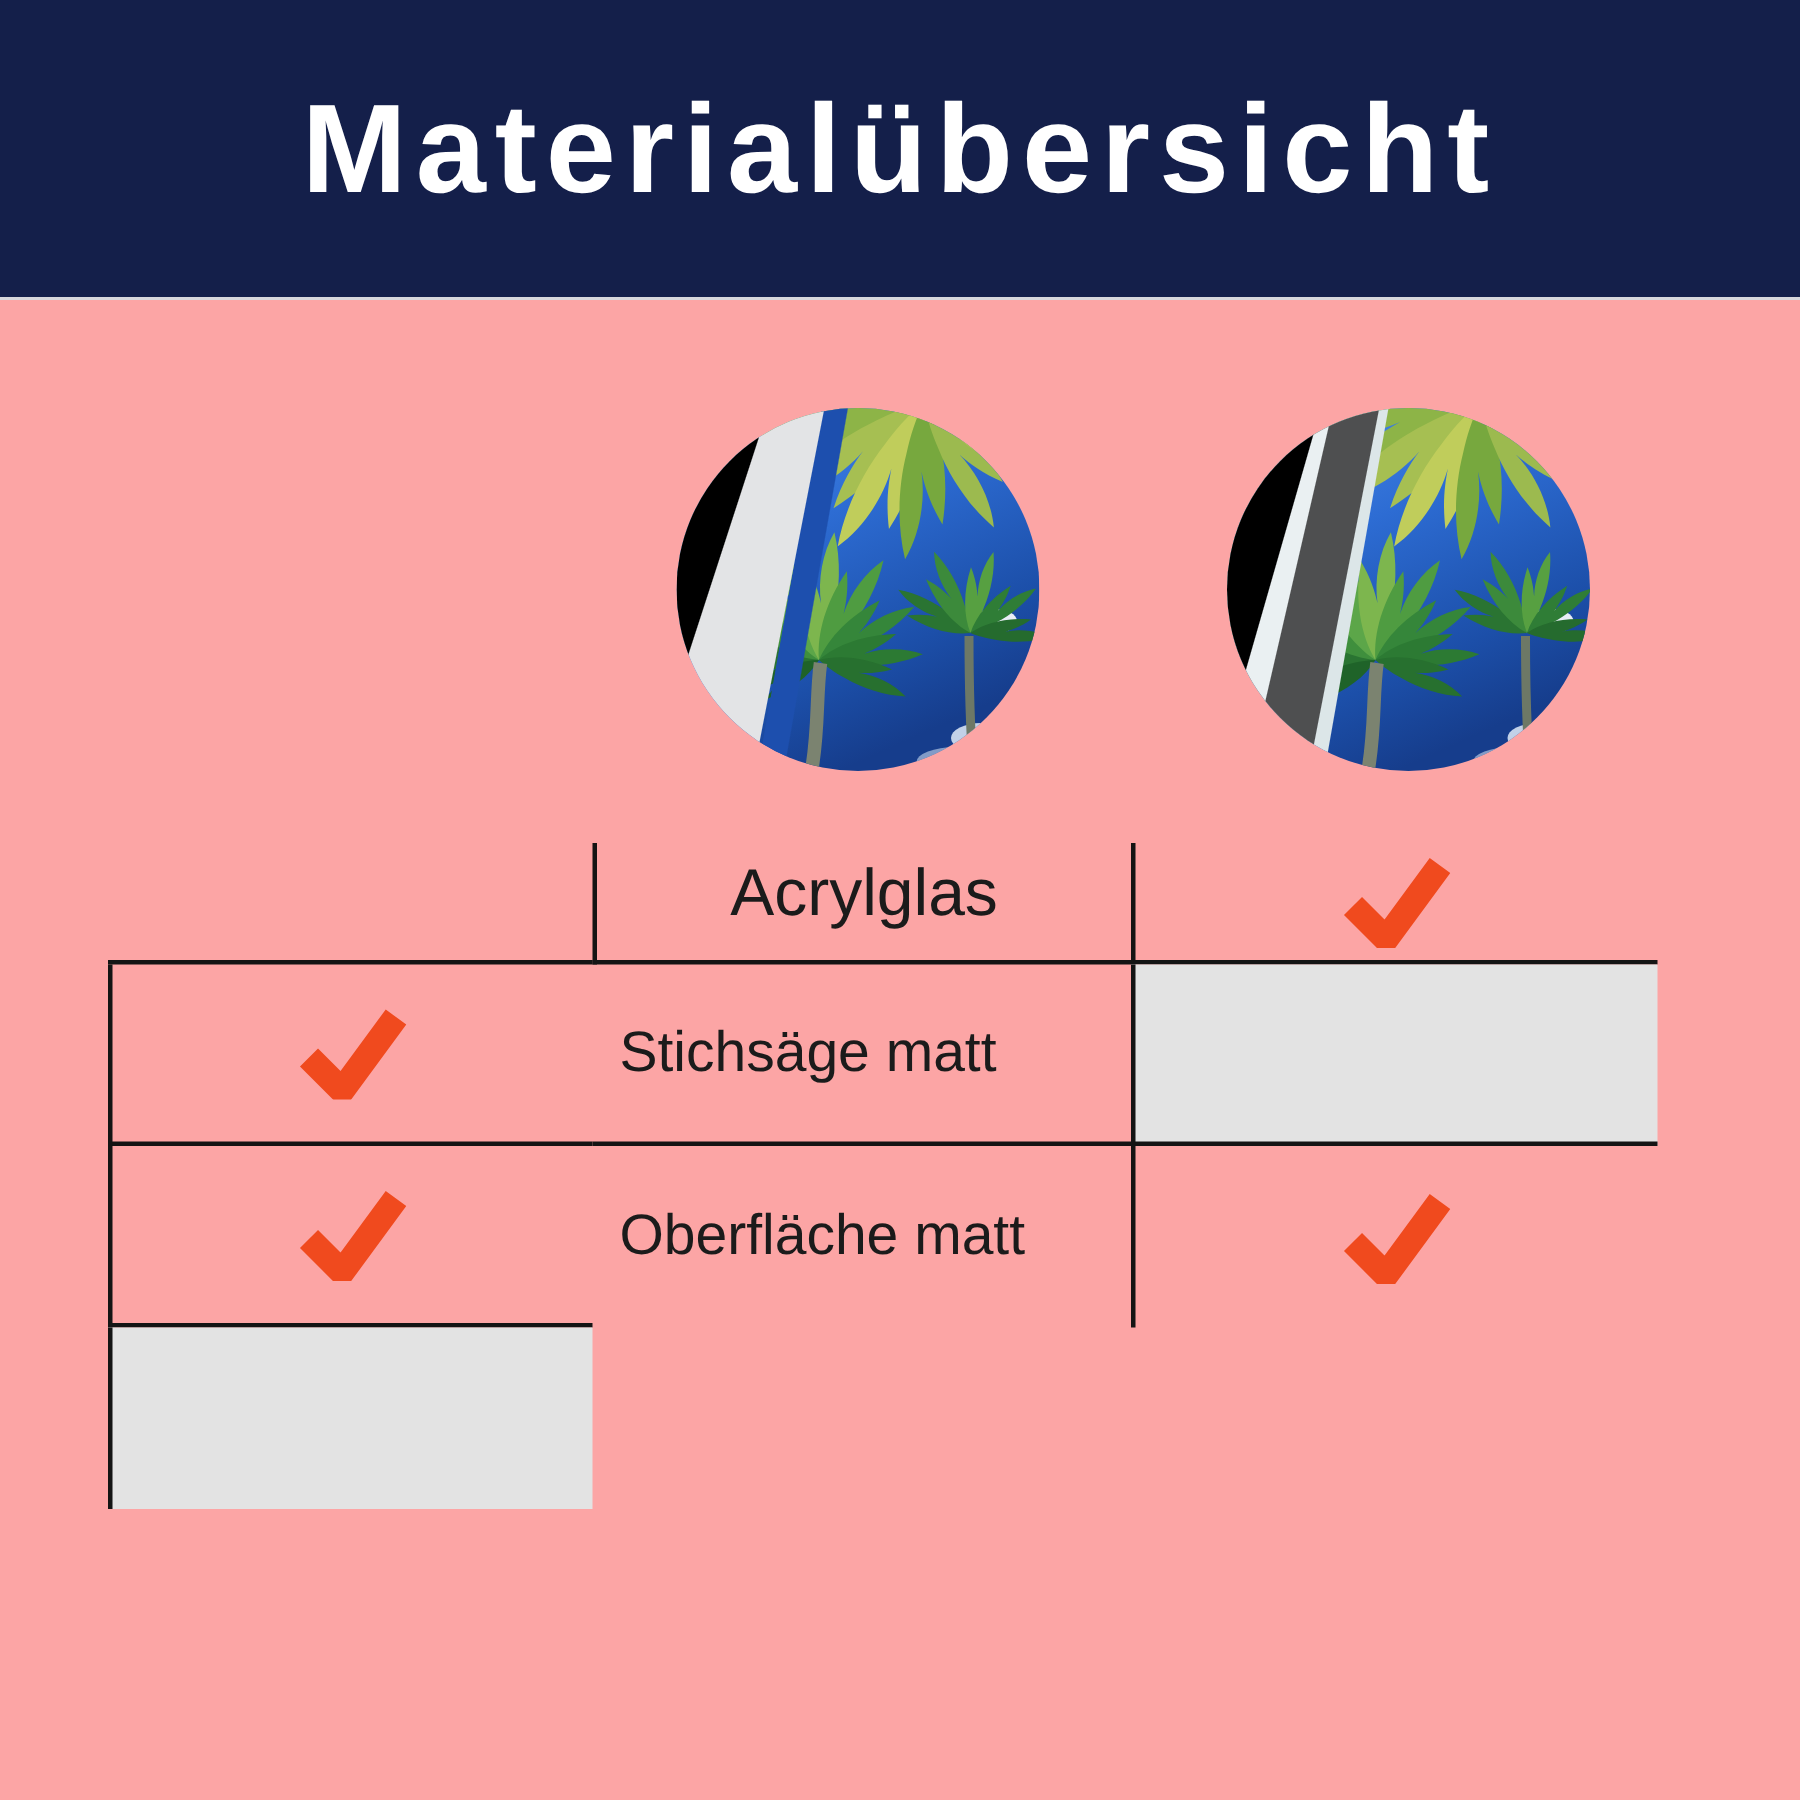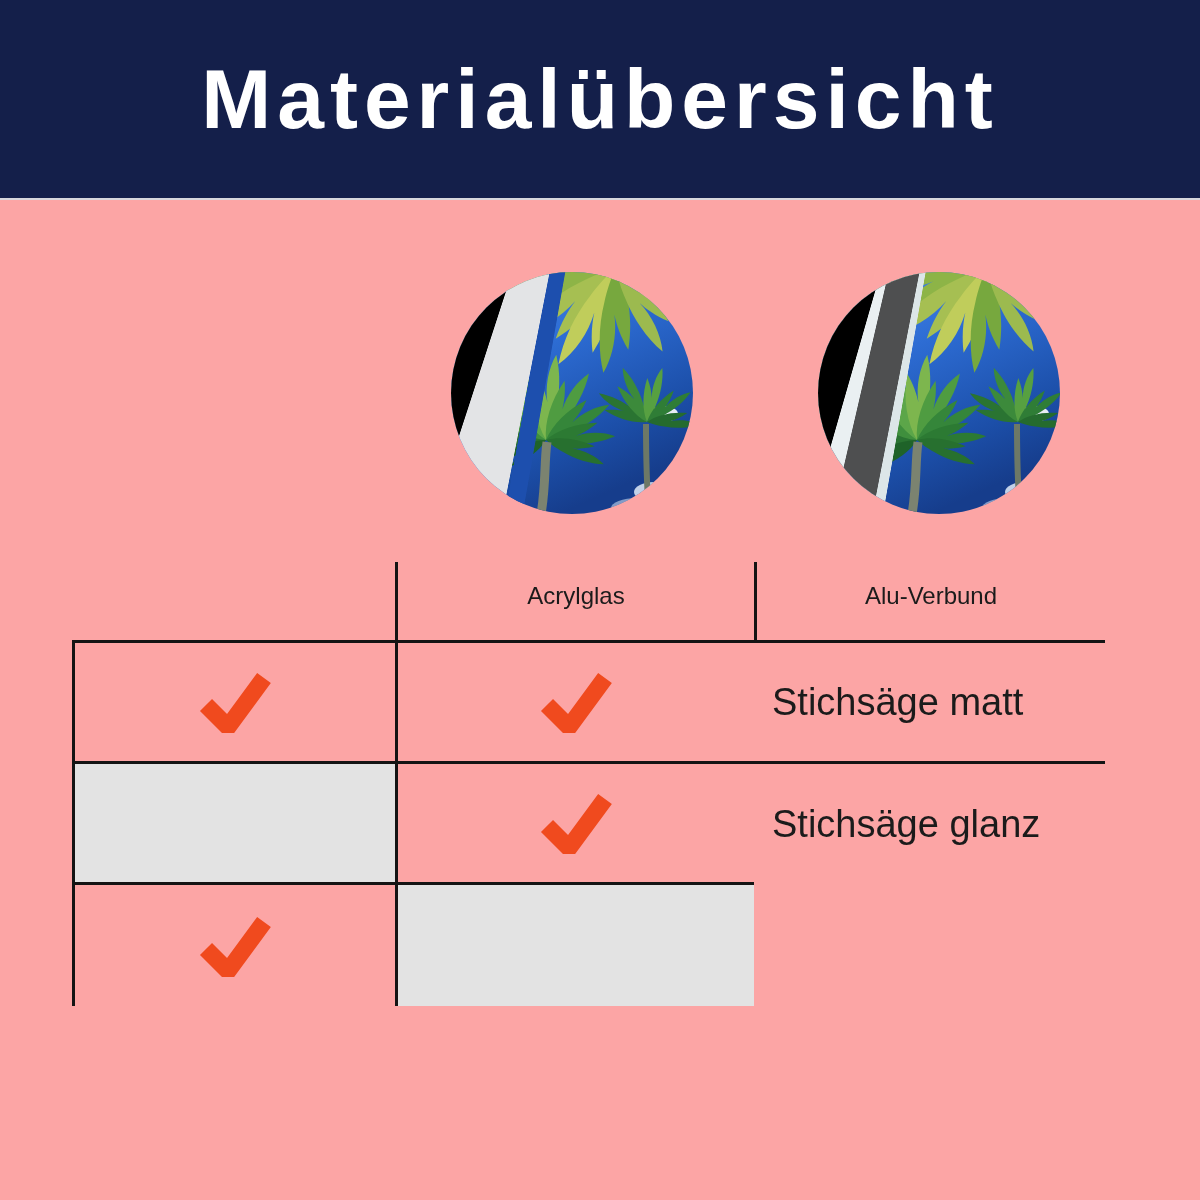--- a/index.html
+++ b/index.html
@@ -53,21 +53,21 @@
     display:grid;
     grid-template-columns:323px 359px 351px;
     grid-template-rows:81px;
     grid-auto-rows:121px;
   }
   .table > *{box-sizing:border-box;border-bottom:3px solid var(--line);}
   .table > :nth-last-child(-n+3){border-bottom:none;}
   .col2,.col3{border-left:3px solid var(--line);}
   .hcell{
     display:flex;align-items:center;justify-content:center;
-    font-size:24px;padding-bottom:10px;
+    font-size:44px;padding-bottom:10px;
   }
   .label-cell{
     display:flex;align-items:center;
     font-size:38px;line-height:1.22;
     padding-left:18px;padding-right:14px;
   }
   .data-cell{display:flex;align-items:center;justify-content:center;}
   .data-cell.off{background:var(--off-cell);}
   .check-icon{width:72px;height:62px;display:block;}
   .hidden-defs{position:absolute;width:0;height:0;overflow:hidden;}
@@ -141,40 +141,39 @@
   <figure class="sample sample-alu" style="margin:0">
     <svg class="scene" viewBox="0 0 242 242">
         <use href="#palm-scene" transform="translate(4 0)"></use>
       </svg>
     <div class="edge edge-alu"></div>
   </figure>
 
   <div class="table" id="comparison-table">
     <div class="hcell"></div>
     <div class="hcell col2">Acrylglas</div>
-    <div class="hcell col3">Alu-Verbund</div>
 
       <div class="data-cell col2">
         <svg class="check-icon" viewBox="0 0 72 62">
     <path d="M7 34 L29 56 L65 7" fill="none" stroke="#f04a1e" stroke-width="17" stroke-linecap="butt" stroke-linejoin="miter"></path>
   </svg>
       </div>
       <div class="data-cell col3">
         <svg class="check-icon" viewBox="0 0 72 62">
     <path d="M7 34 L29 56 L65 7" fill="none" stroke="#f04a1e" stroke-width="17" stroke-linecap="butt" stroke-linejoin="miter"></path>
   </svg>
       </div>
       <div class="label-cell">Stichsäge matt</div>
       <div class="data-cell col2 off"></div>
       <div class="data-cell col3">
         <svg class="check-icon" viewBox="0 0 72 62">
     <path d="M7 34 L29 56 L65 7" fill="none" stroke="#f04a1e" stroke-width="17" stroke-linecap="butt" stroke-linejoin="miter"></path>
   </svg>
       </div>
-      <div class="label-cell">Stichsäge glanz</div>
+      <div class="label-cell">Oberfläche matt</div>
       <div class="data-cell col2">
         <svg class="check-icon" viewBox="0 0 72 62">
     <path d="M7 34 L29 56 L65 7" fill="none" stroke="#f04a1e" stroke-width="17" stroke-linecap="butt" stroke-linejoin="miter"></path>
   </svg>
       </div>
       <div class="data-cell col3 off"></div>
     </div>
 
 </div>
 

